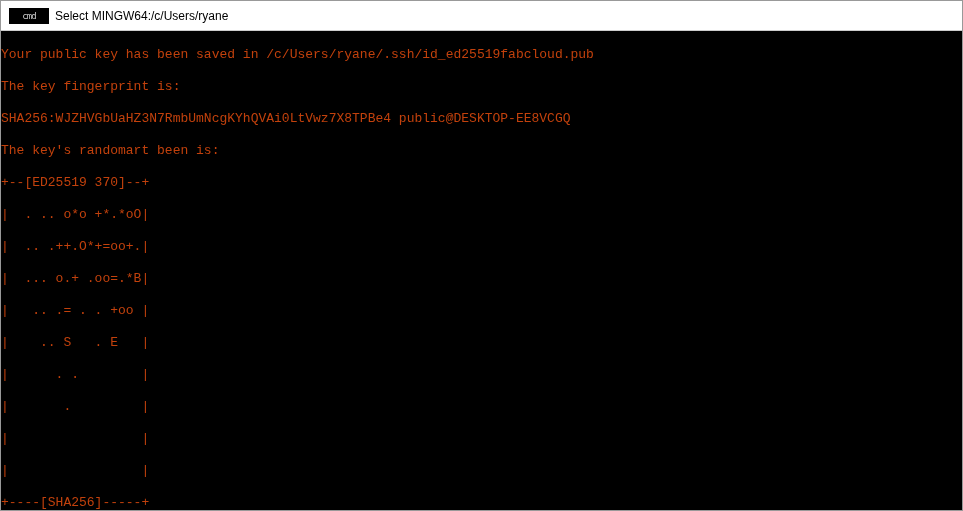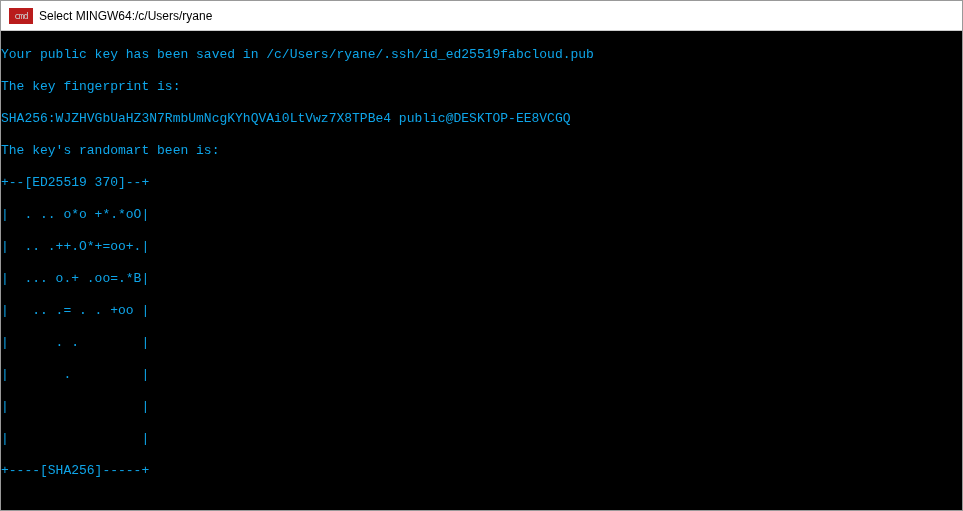--- a/index.html
+++ b/index.html
@@ -25,43 +25,43 @@
       border-bottom: 1px solid #ccc;
       display: flex;
       align-items: center;
       padding: 0 8px;
       gap: 6px;
       color: #000;
       font-family: 'Segoe UI', Tahoma, sans-serif;
       font-size: 12px;
     }
     .title-icon {
-      width: 24px;
+      width: 40px;
       height: 16px;
-      background: #b91c1c;
+      background: #000000;
       display: flex;
       align-items: center;
       justify-content: center;
       color: #ccc;
       font-size: 9px;
       font-family: Consolas, monospace;
       letter-spacing: -1px;
     }
     .terminal {
       flex: 1;
       background: #000000;
       color: #cccccc;
       padding: 0;
       line-height: 16px;
       white-space: pre;
       overflow: hidden;
       font-family: Consolas, 'Courier New', monospace;
       font-size: 13px;
     }
-    .white { color: #0ea5e9; }
+    .white { color: #c2410c; }
     .term-line {
       display: block;
       height: 16px;
     }
   </style>
 </head>
 <body>
 
 <div class="window">
   <div class="title-bar">
@@ -71,20 +71,21 @@
   <div class="terminal">
 <span class="term-line white">Your public key has been saved in /c/Users/ryane/.ssh/id_ed25519fabcloud.pub</span>
 <span class="term-line white">The key fingerprint is:</span>
 <span class="term-line white">SHA256:WJZHVGbUaHZ3N7RmbUmNcgKYhQVAi0LtVwz7X8TPBe4 public@DESKTOP-EE8VCGQ</span>
 <span class="term-line white">The key's randomart been is:</span>
 <span class="term-line white">+--[ED25519 370]--+</span>
 <span class="term-line white">|  . .. o*o +*.*oO|</span>
 <span class="term-line white">|  .. .++.O*+=oo+.|</span>
 <span class="term-line white">|  ... o.+ .oo=.*B|</span>
 <span class="term-line white">|   .. .= . . +oo |</span>
+<span class="term-line white">|    .. S   . E   |</span>
 <span class="term-line white">|      . .        |</span>
 <span class="term-line white">|       .         |</span>
 <span class="term-line white">|                 |</span>
 <span class="term-line white">|                 |</span>
 <span class="term-line white">+----[SHA256]-----+</span>
 
 
 
 
 

